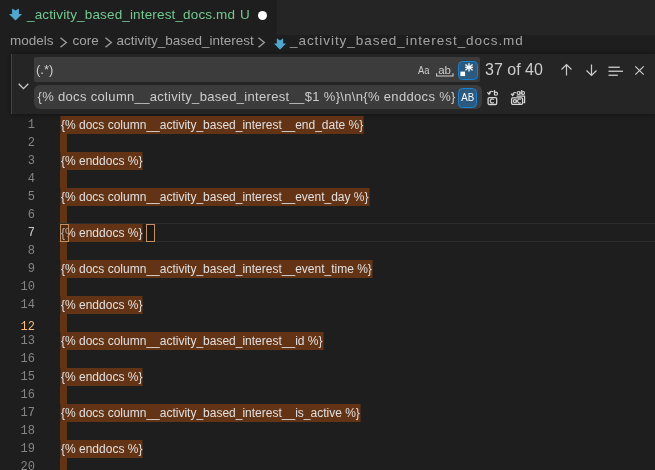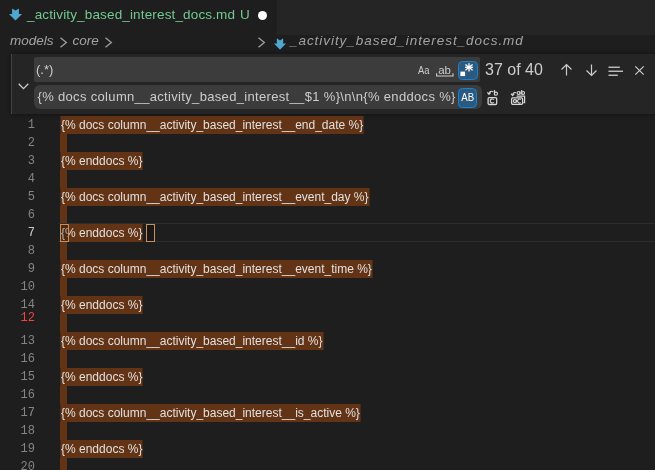--- a/index.html
+++ b/index.html
@@ -11,21 +11,21 @@
   #tabbar { position:absolute; left:0; top:0; width:655px; height:35px; background:rgba(37,37,38,.996); }
   #tab { position:absolute; left:0; top:0; width:277px; height:35px; background:rgba(30,30,30,.996); }
   #tabname { opacity:.999; position:absolute; left:27px; top:0; height:35px; line-height:30px;
     font-size:13.5px; letter-spacing:0.15px; color:#73c991; }
   #tabU { opacity:.999; position:absolute; left:240px; top:0; height:35px; line-height:30px;
     font-size:13.5px; color:#73c991; }
   #tabdot { position:absolute; left:258px; top:10.5px; width:9px; height:9px;
     border-radius:50%; background:#ffffff; }
   
   #crumbs { position:absolute; left:0; top:35px; width:655px; height:19px; background:rgba(30,30,30,.996);
-    font-size:13.5px; color:#a3a3a3;font-style:italic; }
+    font-size:13.5px; color:#a3a3a3; }
   .crumb { position:absolute; top:-1px; line-height:14px; opacity:.999; }
   
   #editor { position:absolute; left:0; top:54px; width:655px; height:416px; background:#1e1e1e; }
   .lnum { opacity:.999; position:absolute; width:28px; text-align:right; left:7px;
     font-family:"Liberation Mono", monospace; font-size:12px;
     color:#858585; height:18px; line-height:18px; }
   .cline { opacity:.999; position:absolute; z-index:3; left:61px; height:18px; line-height:18px;
     font-family:Liberation Sans, sans-serif; font-size:12px;
     color:#e0e0e0; white-space:pre; }
   .hl { background:rgba(98,51,20,.996); box-shadow:0.6px 0 0 rgba(98,51,20,.996), -0.6px 0 0 rgba(98,51,20,.996); display:inline-block; height:18px; }
@@ -60,20 +60,21 @@
 
   <div id="crumbs">
     <span class="crumb" style="left:10px;">models</span>
     <svg class="abs" style="left:59px; top:2.3px;" width="9" height="11" viewBox="0 0 9 11">
       <path d="M1.5 0.8 L7.3 5.5 L1.5 10.2" stroke="#9a9a9a" stroke-width="1.4" fill="none"></path>
     </svg>
     <span class="crumb" style="left:72.5px;">core</span>
     <svg class="abs" style="left:104px; top:2.3px;" width="9" height="11" viewBox="0 0 9 11">
       <path d="M1.5 0.8 L7.3 5.5 L1.5 10.2" stroke="#9a9a9a" stroke-width="1.4" fill="none"></path>
     </svg>
+    <span class="crumb" style="left:116.5px;">activity_based_interest</span>
     <svg class="abs" style="left:256.5px; top:2.3px;" width="9" height="11" viewBox="0 0 9 11">
       <path d="M1.5 0.8 L7.3 5.5 L1.5 10.2" stroke="#9a9a9a" stroke-width="1.4" fill="none"></path>
     </svg>
     <svg class="abs" style="left:274px; top:2.5px;" width="12" height="12" viewBox="0 0 13 13">
       <path d="M3.1 0.4 L6.5 2.6 L9.9 0.4 L9.9 6 L13 6 L6.5 12.6 L0 6 L3.1 6 Z" fill="#4ea7cf"></path>
     </svg>
     <span class="crumb" style="left:290px; letter-spacing:0.95px;">_activity_based_interest_docs.md</span>
   </div>
 
   <div id="editor"></div>
@@ -93,21 +94,21 @@
     <div class="lnum" style="top:224px;color:#c6c6c6">7</div>
     <div class="cline" style="top:224px"><span class="hl">{% enddocs %}</span></div>
     <div class="lnum" style="top:242px;color:#858585">8</div>
     <div class="stripe" style="top:242px"></div>
     <div class="lnum" style="top:260px;color:#858585">9</div>
     <div class="cline" style="top:260px"><span class="hl">{% docs column__activity_based_interest__event_time %}</span></div>
     <div class="lnum" style="top:278px;color:#858585">10</div>
     <div class="stripe" style="top:278px"></div>
     <div class="lnum" style="top:296px;color:#858585">14</div>
     <div class="cline" style="top:296px"><span class="hl">{% enddocs %}</span></div>
-    <div class="lnum" style="top:309px;color:#ef4444">12</div>
+    <div class="lnum" style="top:318px;color:#fdba74">12</div>
     <div class="stripe" style="top:314px"></div>
     <div class="lnum" style="top:332px;color:#858585">13</div>
     <div class="cline" style="top:332px"><span class="hl">{% docs column__activity_based_interest__id %}</span></div>
     <div class="lnum" style="top:350px;color:#858585">16</div>
     <div class="stripe" style="top:350px"></div>
     <div class="lnum" style="top:368px;color:#858585">15</div>
     <div class="cline" style="top:368px"><span class="hl">{% enddocs %}</span></div>
     <div class="lnum" style="top:386px;color:#858585">16</div>
     <div class="stripe" style="top:386px"></div>
     <div class="lnum" style="top:404px;color:#858585">17</div>

